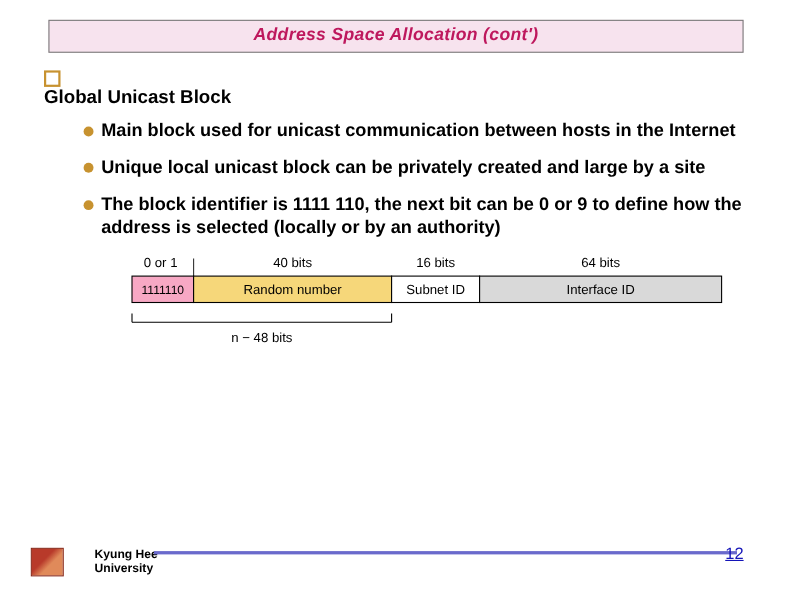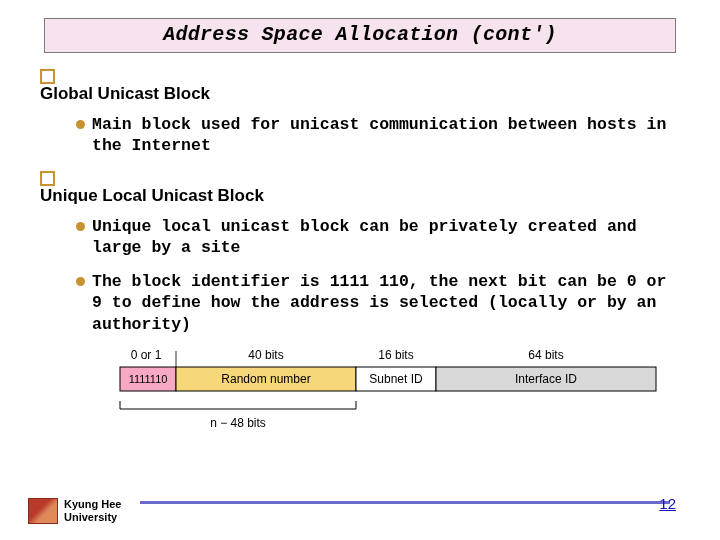--- a/index.html
+++ b/index.html
@@ -19,26 +19,25 @@
     padding: 18px 40px 0 40px;
   }
   .title-bar {
     background: #f7e3ee;
     border: 1px solid #7a7a7a;
     text-align: center;
     padding: 4px 0 6px 0;
     margin: 0 4px 14px 4px;
   }
   .title-text {
-    font-size: 20px;
+    font-size: 16px;
     font-weight: bold;
     font-style: italic;
-    color: #000000;
+    color: #be185d;
     letter-spacing: 0.3px;
-    font-family: Liberation Mono, monospace;
   }
   .h1 {
     font-size: 17px;
     font-weight: bold;
     color: #000;
     margin: 6px 0 10px 0;
     display: flex;
     align-items: flex-start;
     flex-direction: column;
   }
@@ -52,21 +51,20 @@
     flex: none;
   }
   .h2 {
     font-size: 16.5px;
     font-weight: bold;
     color: #000;
     margin: 0 0 12px 36px;
     display: flex;
     align-items: flex-start;
     line-height: 1.3;
-    font-family: Liberation Mono, monospace;
   }
   .dot {
     display: inline-block;
     width: 9px;
     height: 9px;
     background: #c7922f;
     border-radius: 50%;
     margin-right: 7px;
     margin-top: 6px;
     flex: none;
@@ -81,20 +79,21 @@
     bottom: 10px;
     width: 720px;
     height: 46px;
   }
   .uni {
     position: absolute;
     left: 28px;
     bottom: 6px;
     display: flex;
     align-items: center;
+    gap: 22px;
   }
   .logo {
     width: 28px;
     height: 24px;
     background: linear-gradient(135deg, #b83a2a 40%, #e08a5a 60%);
     border: 1px solid #8a2a1a;
     margin-right: 6px;
   }
   .uni-text {
     font-size: 11px;
@@ -130,24 +129,20 @@
 
   <div class="h1">
     <span class="sq"></span>
     <span>Global Unicast Block</span>
   </div>
   <div class="h2">
     <span class="dot"></span>
     <span>Main block used for unicast communication between hosts in the Internet</span>
   </div>
 
-  <div class="h1">
-    <span class="sq"></span>
-    <span>Unique Local Unicast Block</span>
-  </div>
   <div class="h2">
     <span class="dot"></span>
     <span>Unique local unicast block can be privately created and large by a site</span>
   </div>
   <div class="h2">
     <span class="dot"></span>
     <span>The block identifier is 1111 110, the next bit can be 0 or 9 to define how the address is selected (locally or by an authority)</span>
   </div>
 
   <svg class="diagram" width="560" height="86" viewBox="0 0 560 86">

